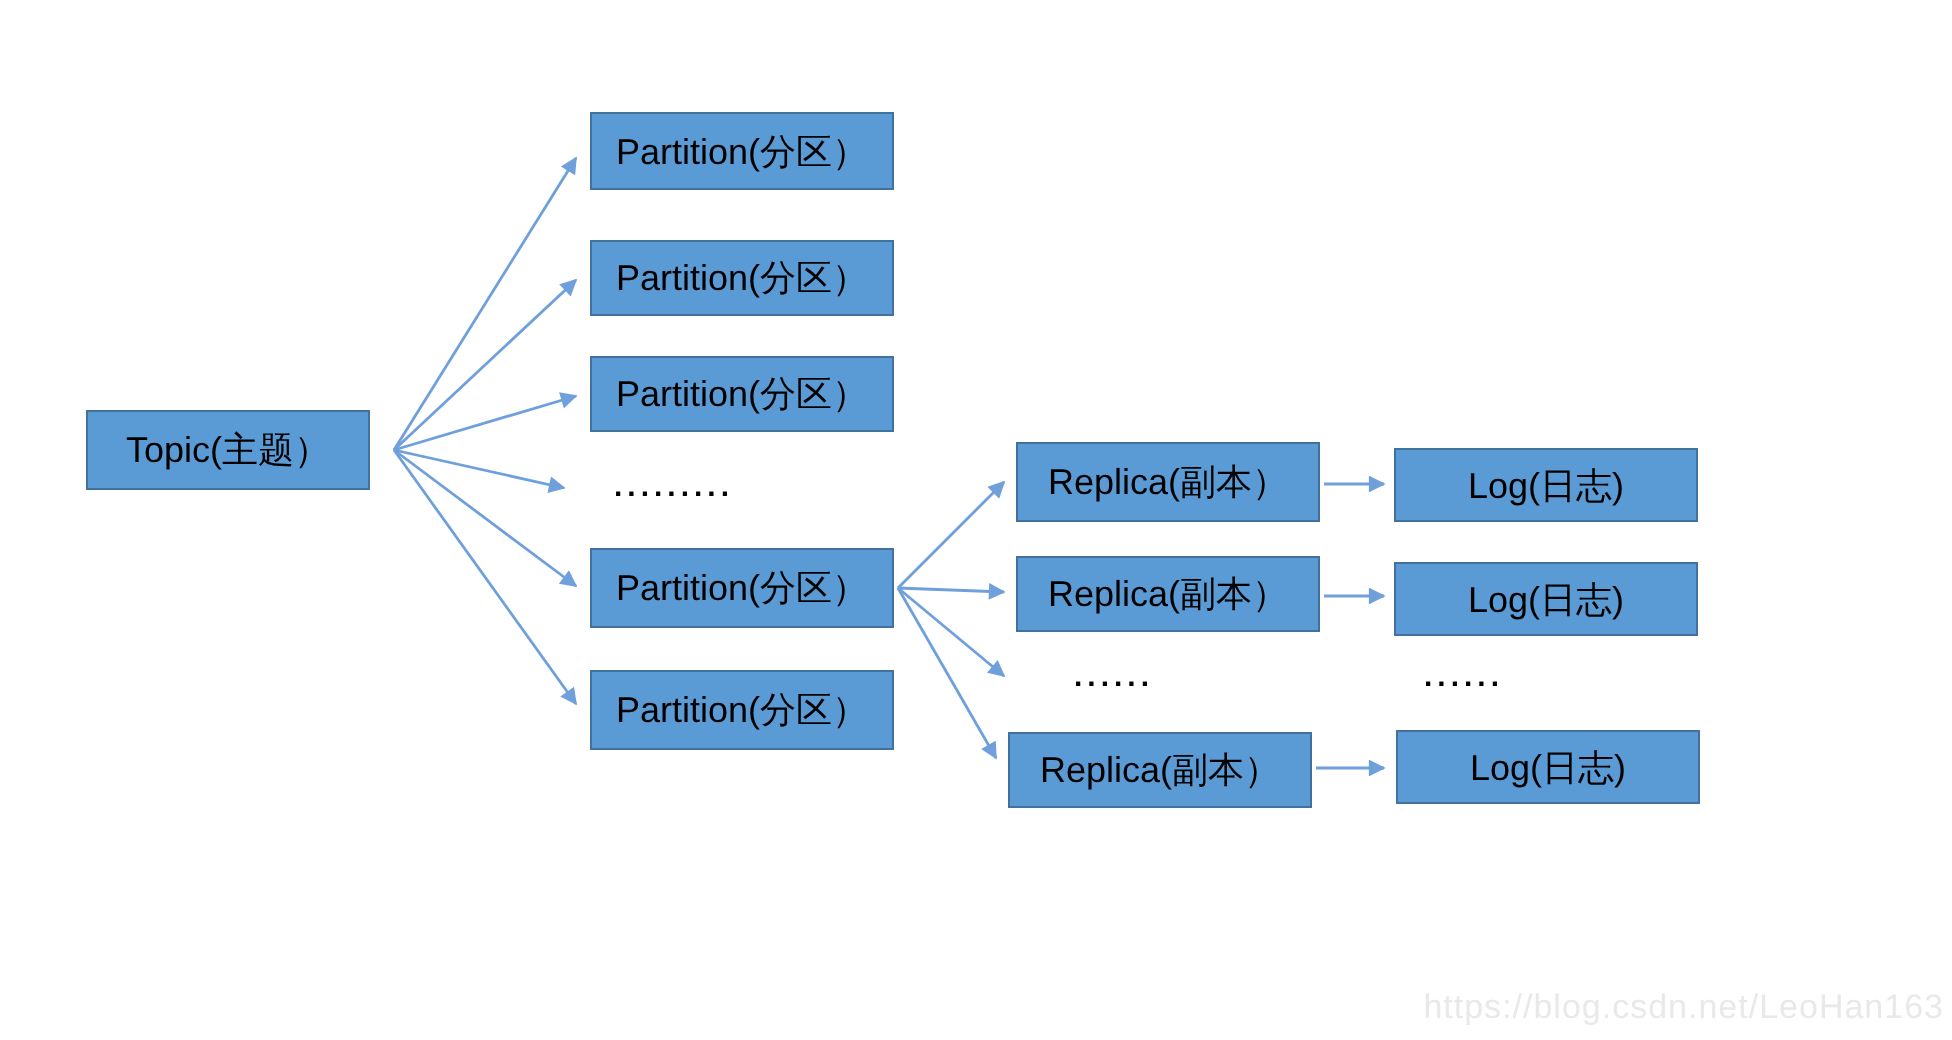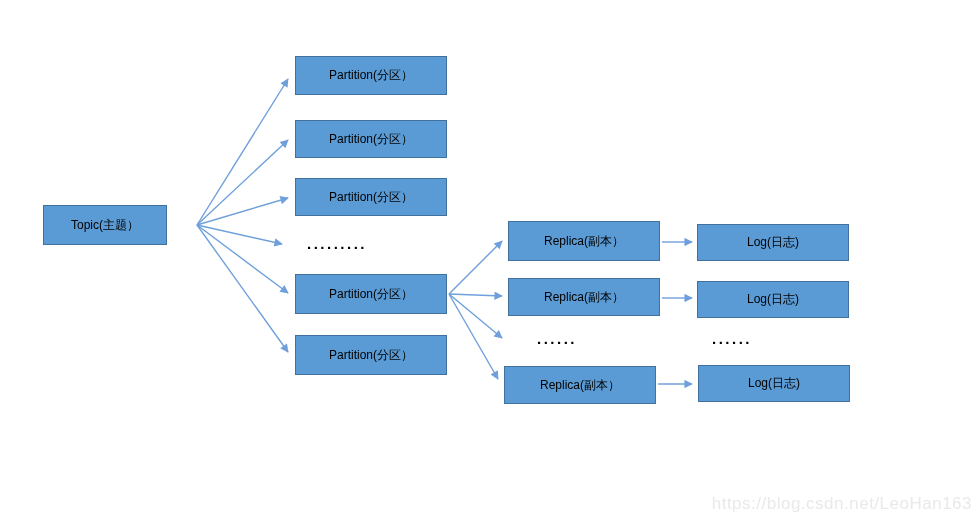--- a/index.html
+++ b/index.html
@@ -28,21 +28,21 @@
     stroke-width: 1.4;
   }
   .node {
     position: absolute;
     background: #5b9bd5;
     border: 1.5px solid #41719c;
     box-sizing: border-box;
     display: flex;
     align-items: center;
     justify-content: center;
-    font-size: 12px;
+    font-size: 18px;
     color: #000000;
     white-space: nowrap;
     text-align: right;
   }
   .dots {
     position: absolute;
     font-size: 15px;
     font-weight: bold;
     color: #000000;
     letter-spacing: 2.5px;
@@ -51,21 +51,21 @@
   #watermark {
     position: absolute;
     right: 4px;
     bottom: 6px;
     font-size: 17px;
     color: #e9e9e9;
     letter-spacing: 0.5px;
   }
 
   
-  #topic       { left: 43px;  top: 205px; width: 124px; height: 40px; }
+  #topic       { left: 43px;  top: 205px; width: 142px; height: 40px; }
   #partition-1 { left: 295px; top: 56px;  width: 152px; height: 39px; }
   #partition-2 { left: 295px; top: 120px; width: 152px; height: 38px; }
   #partition-3 { left: 295px; top: 178px; width: 152px; height: 38px; }
   #partition-4 { left: 295px; top: 274px; width: 152px; height: 40px; }
   #partition-5 { left: 295px; top: 335px; width: 152px; height: 40px; }
   #replica-1   { left: 508px; top: 221px; width: 152px; height: 40px; }
   #replica-2   { left: 508px; top: 278px; width: 152px; height: 38px; }
   #replica-3   { left: 504px; top: 366px; width: 152px; height: 38px; }
   #log-1       { left: 697px; top: 224px; width: 152px; height: 37px; }
   #log-2       { left: 697px; top: 281px; width: 152px; height: 37px; }

